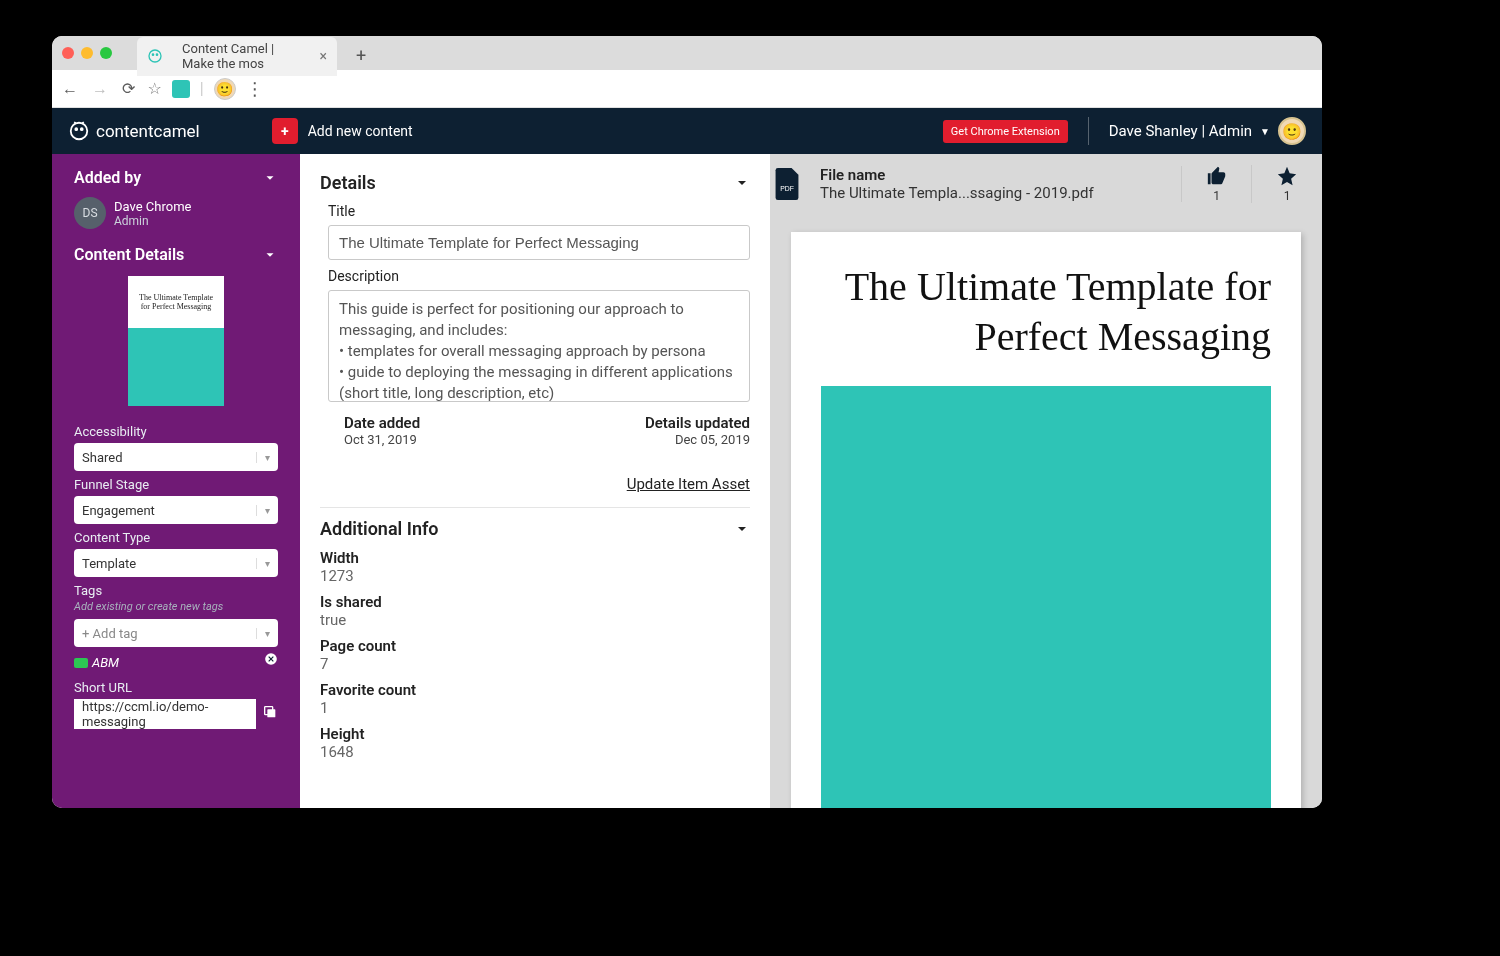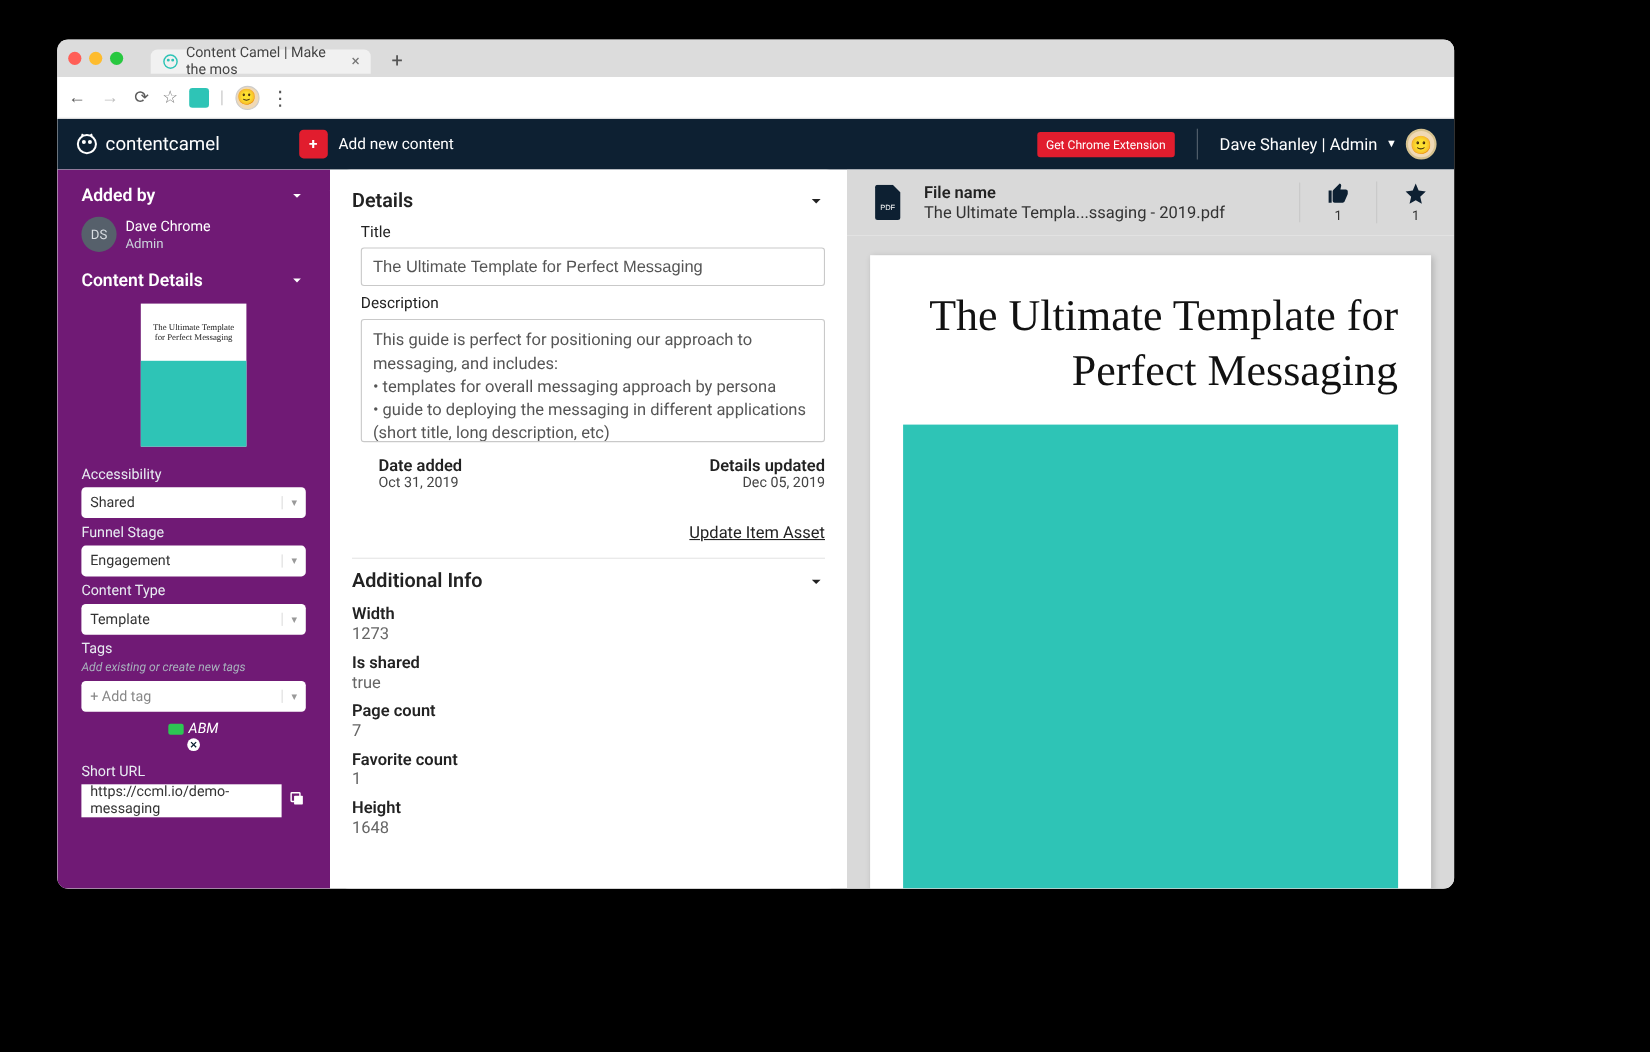--- a/index.html
+++ b/index.html
@@ -11,21 +11,21 @@
     background: #fff; border-radius: 10px; overflow: hidden;
     box-shadow: 0 10px 30px rgba(0,0,0,0.5);
     display: flex; flex-direction: column;
   }
   .titlebar { height: 34px; background: #dcdcdc; display: flex; align-items: center; padding: 0 10px; gap: 7px; position: relative; }
   .traffic { display: flex; gap: 7px; }
   .dot { width: 12px; height: 12px; border-radius: 50%; }
   .dot.red { background: #ff5f57; }
   .dot.yellow { background: #febc2e; }
   .dot.green { background: #28c840; }
-  .tab { margin-left: 18px; background: #f1f1f1; border-radius: 6px 6px 0 0; padding: 5px 10px; display: flex; align-items: center; gap: 6px; font-size: 13px; color: #444; max-width: 200px; height: 22px; position: relative; top: 3px; }
+  .tab { margin-left: 18px; background: #f1f1f1; border-radius: 6px 6px 0 0; padding: 5px 10px; display: flex; align-items: center; gap: 19px; font-size: 13px; color: #444; max-width: 200px; height: 39px; position: relative; top: 3px; }
   .tab-favicon { width: 16px; height: 16px; display:inline-flex; align-items:center; justify-content:center; }
   .tab-close { color:#777; font-size: 14px; }
   .tab-add { color: #555; font-size: 18px; margin-left: 12px; position: relative; top: 2px; }
   .addrbar { height: 38px; background: #fff; border-bottom: 1px solid #e0e0e0; display: flex; align-items: center; padding: 0 10px; gap: 12px; color: #5c5c5c; }
   .nav-icons { display: flex; gap: 14px; font-size: 16px; }
   .url-field { flex: 1; display: flex; align-items: center; gap: 6px; font-size: 14px; }
   .url-host { color: #222; }
   .url-path { color: #7a7a7a; }
   .addr-right { display: flex; align-items: center; gap: 10px; font-size: 16px; }
   .ext-badge { width: 18px; height: 18px; background: #2ec4b6; border-radius: 3px; }
@@ -57,21 +57,21 @@
   .user-card .sub { font-size: 12px; color: #cbd3db; display:block; }
   .thumb { width: 96px; height: 130px; background: #fff; margin: 6px auto 12px; display:flex; flex-direction:column; }
   .thumb-title { flex:0 0 40%; font-size:8px; color:#222; text-align:center; display:flex; align-items:center; justify-content:center; padding: 0 6px; font-family: Georgia, serif;}
   .thumb-body { flex:1; background:#2ec4b6; }
   .side-label { font-size: 13px; margin-top: 6px; color:#e8edf2; }
   .side-hint { font-size: 11px; font-style: italic; color: #a8b2bd; margin-top:2px;}
   .side-select { margin-top: 4px; background: #fff; color: #333; border-radius: 4px; height: 28px; display:flex; align-items:center; justify-content: space-between; padding: 0 8px; font-size: 13px;}
   .side-select .arrow-box { border-left: 1px solid #ddd; padding-left:8px; color:#999; font-size:10px;}
   .tag-chip { display:inline-flex; align-items:center; gap:4px; background: transparent; color:#fff; font-style: italic; font-size: 13px; margin-top:8px;}
   .tag-chip .swatch { width:14px; height:10px; background:#2dc653; border-radius:2px;}
-  .tag-row { display:flex; align-items:center; justify-content: space-between; flex-direction: column; }
+  .tag-row { display:flex; align-items:center; justify-content: space-between; }
   .side-input { margin-top: 4px; background:#fff; color:#333; border-radius:0; height:30px; display:flex; align-items:center; padding:0 8px; font-size:13px; }
   .copy-ic { color:#fff; font-size:16px; margin-left:6px;}
 
   
   .details { flex: 0 0 470px; background:#fff; padding: 18px 20px; overflow-y:auto; color:#222;border-radius:19px; }
   .details .sec-head { display:flex; justify-content:space-between; align-items:center; font-weight:600; font-size:18px; margin-bottom: 10px; color:#222;}
   .details .sec-head .chev { color:#222; }
   .field-label { font-size: 14px; color:#222; margin: 8px 0 6px 8px; }
   .text-input { width: calc(100% - 8px); margin-left: 8px; border:1px solid #c9c9c9; border-radius:3px; padding:8px 10px; font-size:15px; color:#555;}
   .textarea { width: calc(100% - 8px); margin-left: 8px; border:1px solid #c9c9c9; border-radius:3px; padding:8px 10px; font-size:15px; color:#555; height:112px; resize:none; line-height:1.4; white-space: pre-wrap; overflow:hidden; font-family: inherit;}
@@ -82,21 +82,21 @@
   .date-col.right { text-align:right;}
   .update-link { text-align:right; margin-top: 28px; font-size:15px; text-decoration: underline; color:#222;}
   hr.sep { border:none; border-top:1px solid #e5e5e5; margin: 14px 0 10px; }
   .info-k { font-weight:600; font-size:15px; margin-top:8px;}
   .info-v { font-size:15px; color:#666; }
 
   
   .preview { flex:1; display:flex; flex-direction:column; overflow:hidden;}
   .preview-head { height:60px; background:#d9d9d9; display:flex; align-items:center; }
   .ph-cell { display:flex; align-items:center; justify-content:center; flex-direction:column;}
-  .ph-file { flex:1; display:flex; align-items:center; gap:18px; padding: 0 22px; border-right:1px solid #c8c8c8;}
+  .ph-file { flex:1; display:flex; align-items:center; gap:18px; padding: 0 2px; border-right:1px solid #c8c8c8;}
   .pdf-ic { width:30px; height:34px; display:inline-flex; align-items:center; justify-content:center;}
   .fname-l { font-weight:600; font-size:15px; color:#222;}
   .fname-v { font-size:15px; color:#333;}
   .ph-like, .ph-star { width:70px; border-right:1px solid #c8c8c8;}
   .ph-star { border-right:none;}
   .count-lbl { font-size:12px; color:#333; margin-top:2px;}
   .prev-body { flex:1; background:#d9d9d9; display:flex; justify-content:center; align-items:flex-start; padding-top:18px; overflow:hidden;}
   .page { width: 510px; background:#fff; height: 700px; box-shadow: 2px 2px 6px rgba(0,0,0,0.2); padding: 30px; display:flex; flex-direction:column;}
   .page-title { font-family: Georgia, 'Times New Roman', serif; font-size: 40px; text-align:right; color:#111; line-height:1.25; margin-bottom: 24px;}
   .page-body { flex:1; background:#2ec4b6;}

